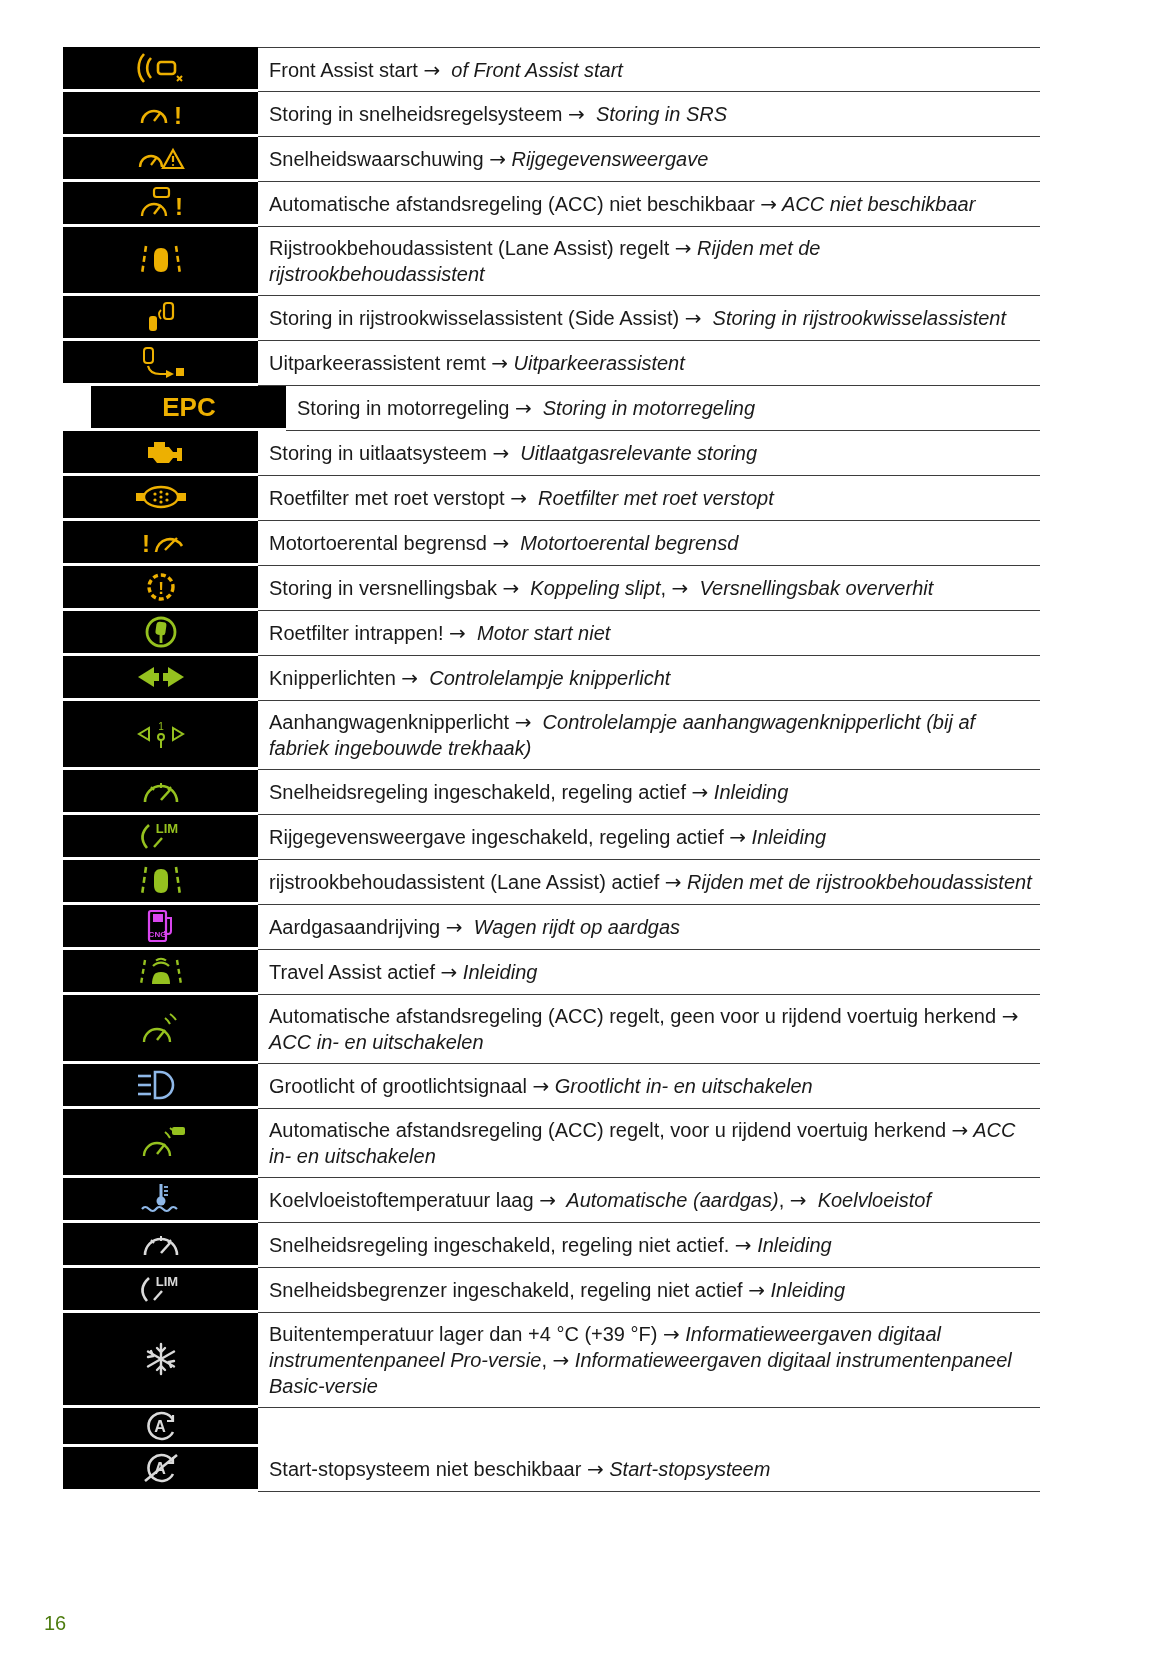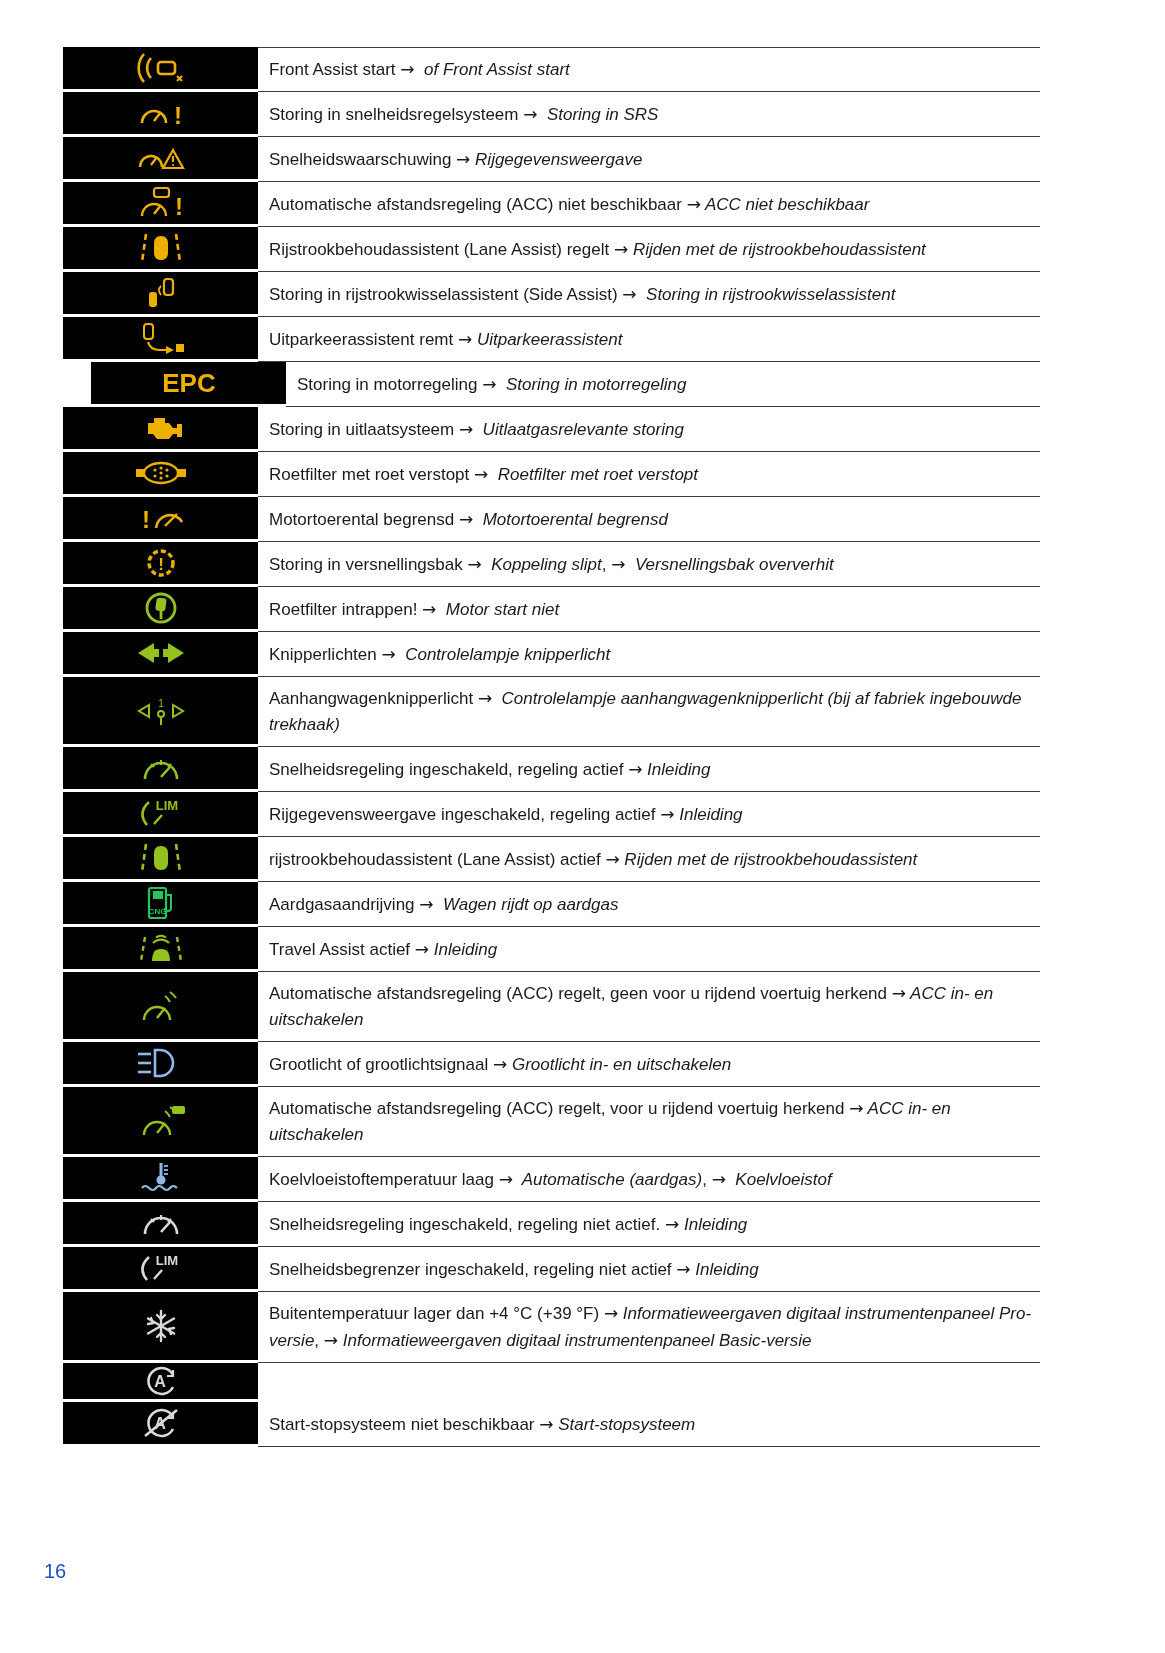--- a/index.html
+++ b/index.html
@@ -12,24 +12,24 @@
   .icon-cell{
     width:195px;flex:none;background:#000;border-bottom:3px solid #fff;
     display:flex;align-items:center;justify-content:center;box-sizing:border-box;
   }
   .icon-cell svg{display:block;}
   .text-cell{
     flex:1;border-bottom:1px solid #3d3d3d;display:flex;align-items:center;
     padding:8px 4px 8px 11px;box-sizing:border-box;min-height:45px;
   }
   .row:first-child .text-cell{border-top:1px solid #3d3d3d;}
-  .text-inner{font-size:17px;line-height:26px;white-space:pre-wrap;}
+  .text-inner{font-size:20px;line-height:26px;white-space:pre-wrap;}
   .seg-italic{font-style:italic;}
   .seg-arrow{font-family:"DejaVu Sans",sans-serif;}
-  .page-number{position:absolute;left:44px;top:1560px;font-size:20px;color:#1d4ed8;}
+  .page-number{position:absolute;left:44px;top:1612px;font-size:20px;color:#4d7c0f;}
 </style>
 </head>
 <body>
 
 <div class="table">
     <div class="row">
       <div class="icon-cell" style="color: rgb(237, 176, 1);">
         <svg viewBox="0 0 54 36" width="54" height="36">
           <g fill="none" stroke="currentColor" stroke-width="2.6">
             <path d="M17 8 A15 15 0 0 0 17 28"></path>
@@ -259,21 +259,21 @@
           <path d="M12 4 L8 32" stroke="currentColor" stroke-width="2.6" stroke-dasharray="6 4" fill="none"></path>
           <path d="M42 4 L46 32" stroke="currentColor" stroke-width="2.6" stroke-dasharray="6 4" fill="none"></path>
           <path d="M27 6 c5 0 7 3 7 8 v8 c0 5 -2 8 -7 8 c-5 0 -7 -3 -7 -8 v-8 c0 -5 2 -8 7 -8 z" fill="currentColor"></path>
         </svg>
       </div>
       <div class="text-cell">
         <div class="text-inner"><span class="seg-normal">rijstrookbehoudassistent (Lane Assist) actief </span><span class="seg-arrow">→</span><span class="seg-italic"> Rijden met de rijstrookbehoudassistent</span></div>
       </div>
     </div>
     <div class="row">
-      <div class="icon-cell" style="color: #22c55e;">
+      <div class="icon-cell" style="color: #d946ef;">
         <svg viewBox="0 0 54 36" width="54" height="36">
           <rect x="15" y="3" width="17" height="30" rx="2" fill="none" stroke="currentColor" stroke-width="2.2"></rect>
           <rect x="19" y="6" width="10" height="8" fill="currentColor"></rect>
           <text x="23.5" y="29" text-anchor="middle" font-size="8" font-weight="bold" font-family="Liberation Sans, sans-serif" fill="currentColor">CNG</text>
           <path d="M32 10 h5 v13 a3 3 0 0 1 -6 0" fill="none" stroke="currentColor" stroke-width="2"></path>
         </svg>
       </div>
       <div class="text-cell">
         <div class="text-inner"><span class="seg-normal">Aardgasaandrijving </span><span class="seg-arrow">→</span><span class="seg-italic">  Wagen rijdt op aardgas</span></div>
       </div>

